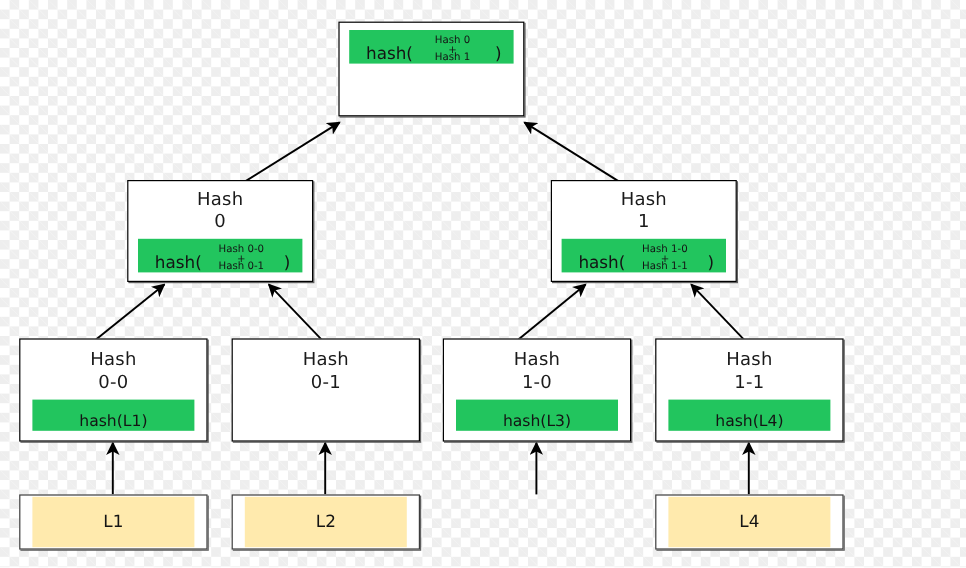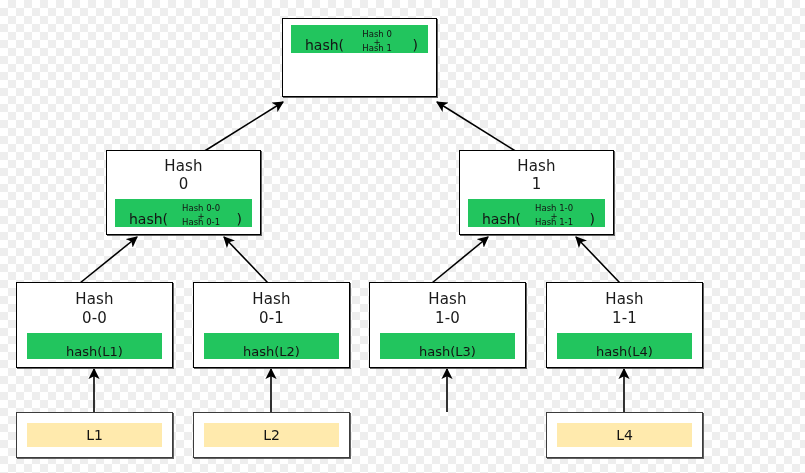--- a/index.html
+++ b/index.html
@@ -102,21 +102,21 @@
     background: #ffffff;
     border: 1px solid #3c3c3c;
     box-shadow: 1px 1px 0 rgba(70,70,70,0.85);
     display: flex;
     align-items: center;
     justify-content: center;
   }
   .datablock .fill {
     background: #ffeaad;
     width: calc(100% - 20px);
-    height: 24px;
+    height: 42px;
     display: flex;
     align-items: center;
     justify-content: center;
     font-size: 14px;
     color: #141414;
   }
   .side-label {
     position: absolute;
     font-size: 15px;
     line-height: 19px;
@@ -196,21 +196,20 @@
 
   <div class="node leaf-node" style="left:16px; top:282px; width:157px; height:86px;">
     <div class="node-title">Hash
 0-0</div>
     <div class="hashbar">hash(L1)</div>
   </div>
 
   <div class="node leaf-node" style="left:193px; top:282px; width:157px; height:86px;">
     <div class="node-title">Hash
 0-1</div>
-    <div class="hashbar">hash(L2)</div>
   </div>
 
   <div class="node leaf-node" style="left:369px; top:282px; width:157px; height:86px;">
     <div class="node-title">Hash
 1-0</div>
     <div class="hashbar">hash(L3)</div>
   </div>
 
   <div class="node leaf-node" style="left:546px; top:282px; width:157px; height:86px;">
     <div class="node-title">Hash

